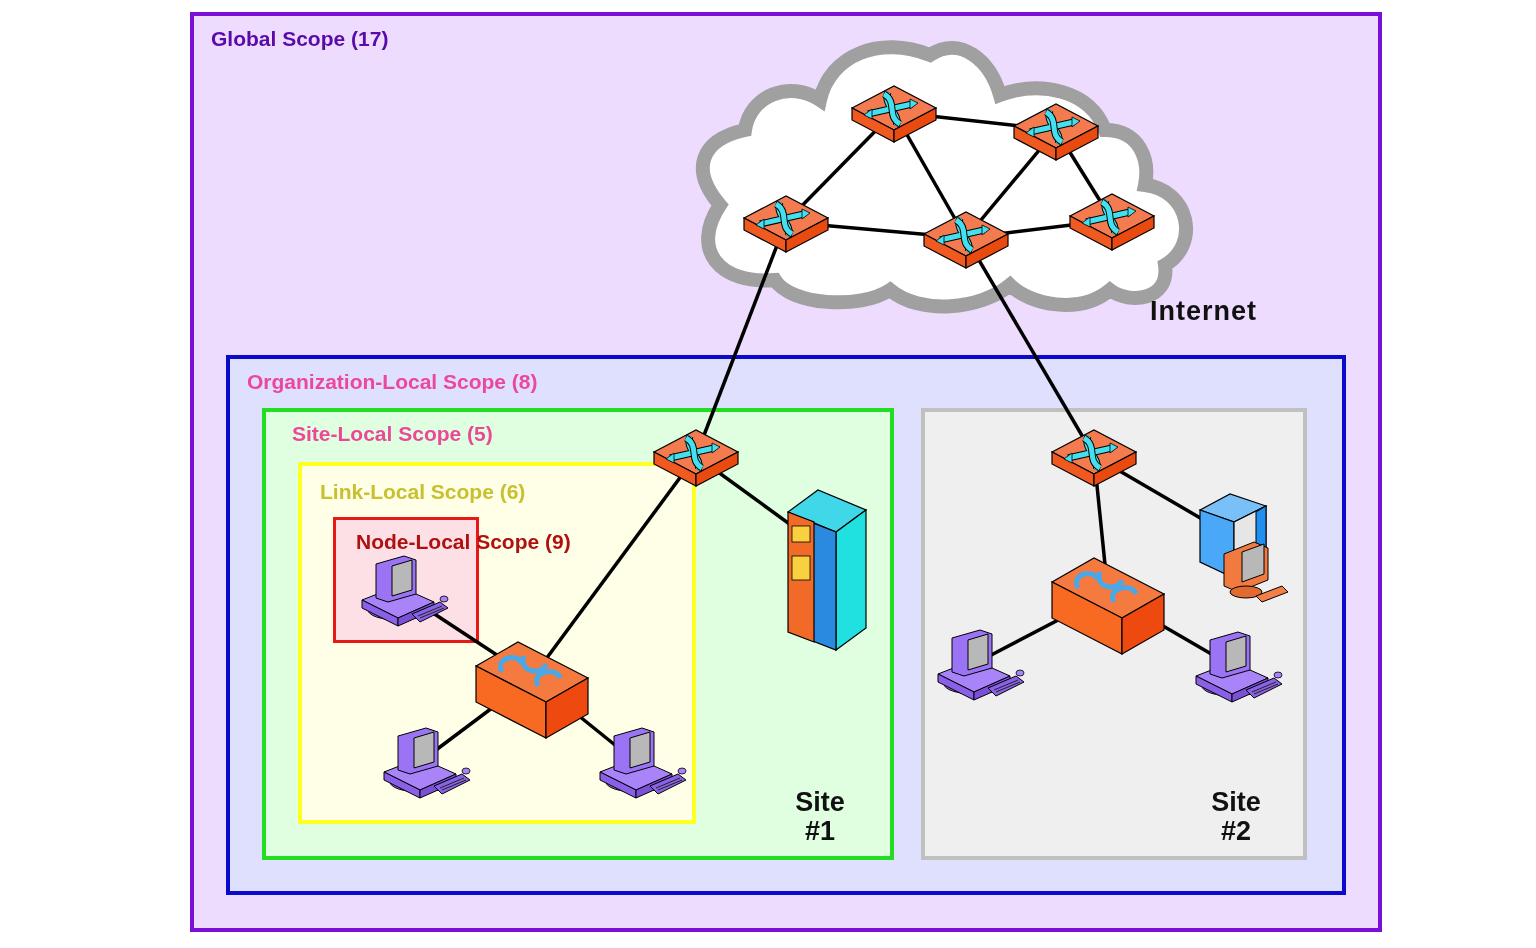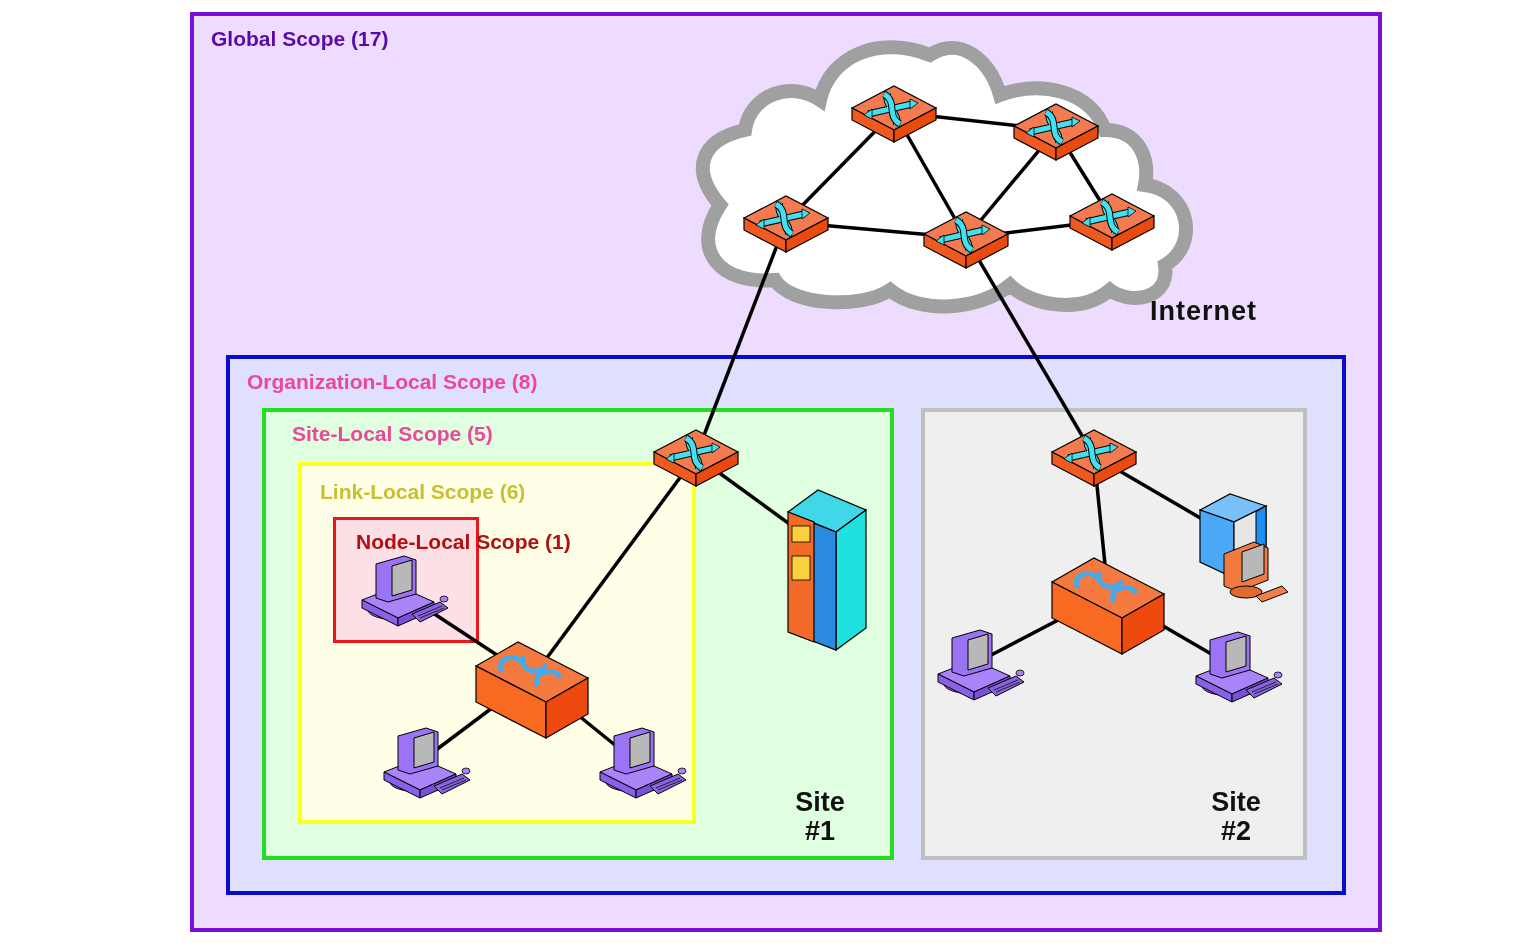--- a/index.html
+++ b/index.html
@@ -135,13 +135,13 @@
       <use href="#pc-shape" transform="translate(974,664)"></use>
       <use href="#pc-shape" transform="translate(1232,666)"></use>
     </g>
 </svg>
 
 <div class="black-label" id="lbl-internet">Internet</div>
 <div class="black-label" id="lbl-site1" style="white-space:pre-line;">Site
 #1</div>
 <div class="black-label" id="lbl-site2" style="white-space:pre-line;">Site
 #2</div>
-<div class="scope-label" id="lbl-node">Node-Local Scope (1)</div>
+<div class="scope-label" id="lbl-node">Node-Local Scope (9)</div>
 
 </body></html>

